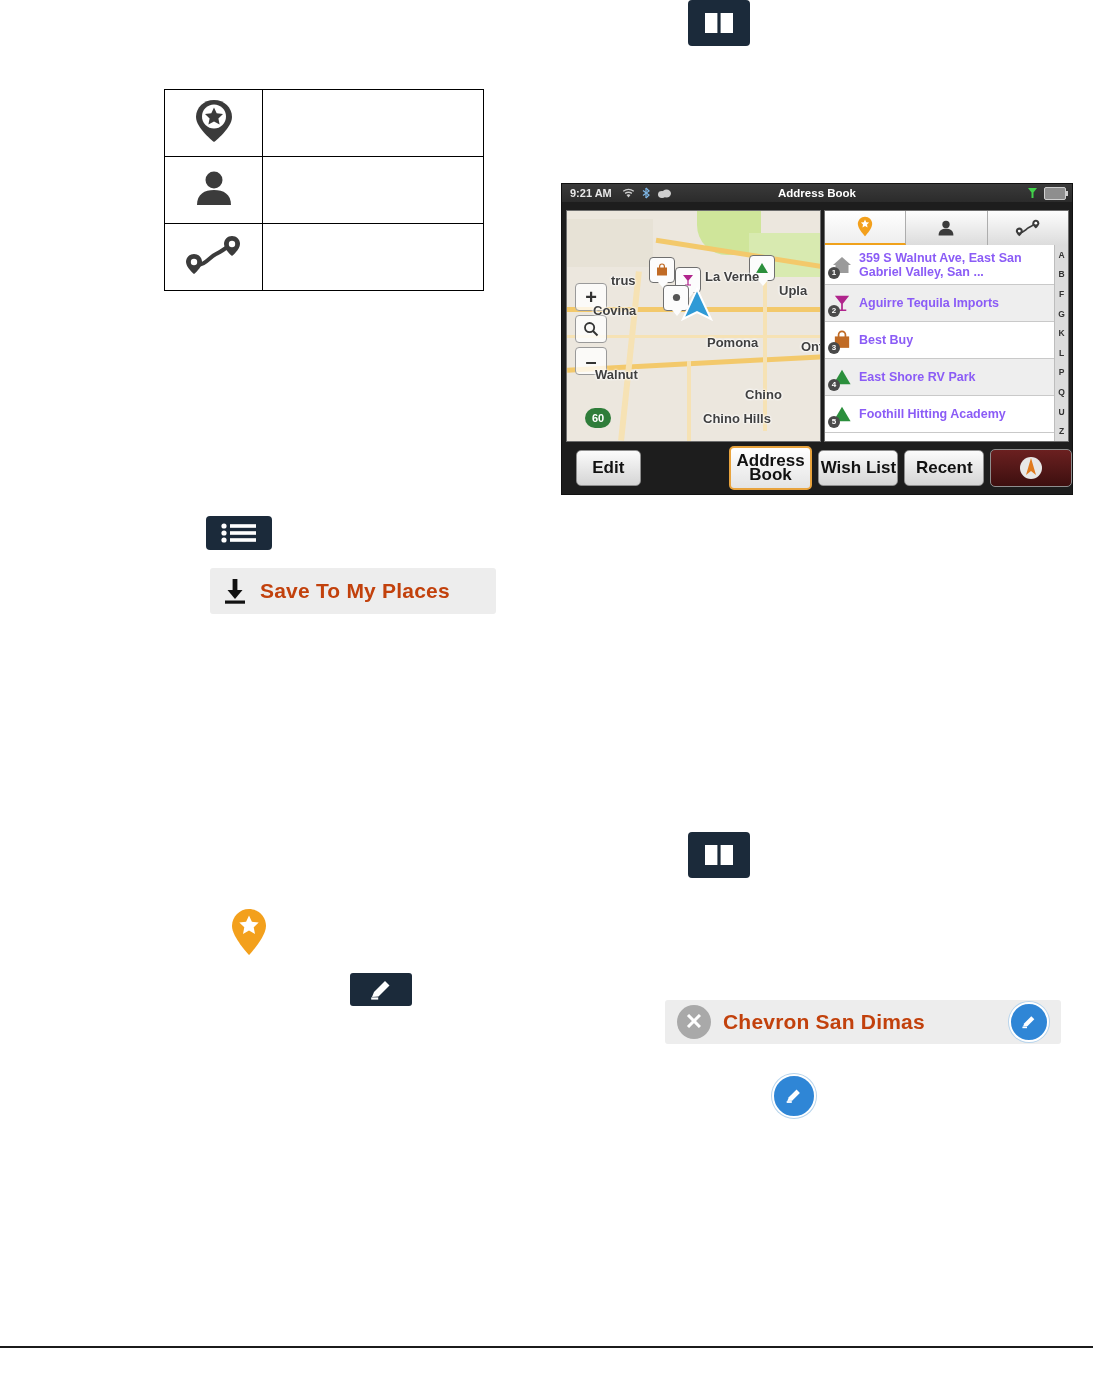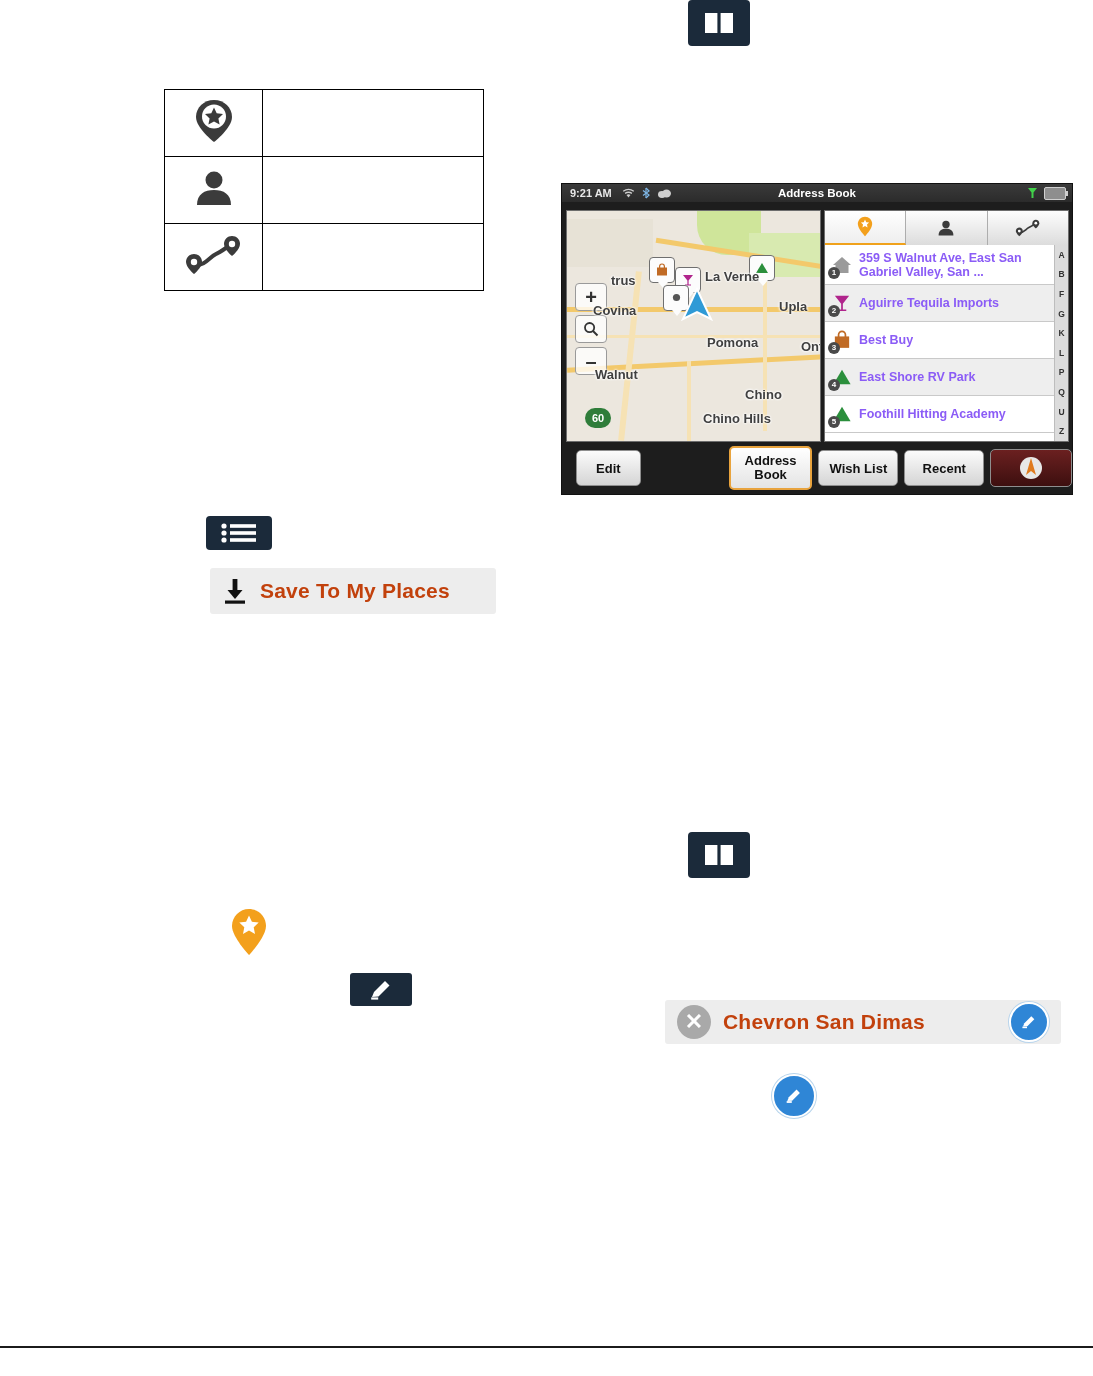--- a/index.html
+++ b/index.html
@@ -303,21 +303,21 @@
     height: 52px;
     background: #1d1d1d;
     display: flex;
     align-items: center;
   }
   .tb-btn {
     background: linear-gradient(#fbfbfb, #d5d5d5);
     border: 1px solid #8e8e8e;
     border-radius: 5px;
     font-weight: bold;
-    font-size: 13px;
+    font-size: 17px;
     color: #111;
     display: flex;
     align-items: center;
     justify-content: center;
     text-align: center;
     height: 34px;
   }
   .tb-btn.active {
     background: linear-gradient(#ffffff, #e4e4e4);
     border: 2px solid #e8a33d;
@@ -532,21 +532,21 @@
 
     <div class="abs" style="left:110px; top:74px;">
       <svg width="40" height="40" viewBox="0 0 40 40">
         <path d="M20 4 L34 34 L20 27 L6 34 Z" fill="#2f9ad6" stroke="#ffffff" stroke-width="2"></path>
       </svg>
     </div>
 
     <span class="map-label" style="left:44px; top:62px;">trus</span>
     <span class="map-label" style="left:116px; top:58px;padding-left:22px;">La Verne</span>
     <span class="map-label" style="left:26px; top:92px;">Covina</span>
-    <span class="map-label" style="left:212px; top:88px;">Upla</span>
+    <span class="map-label" style="left:212px; top:72px;">Upla</span>
     <span class="map-label" style="left:140px; top:124px;">Pomona</span>
     <span class="map-label" style="left:222px; top:128px;margin-left:12px;">Ont</span>
     <span class="map-label" style="left:28px; top:156px;">Walnut</span>
     <span class="map-label" style="left:178px; top:176px;">Chino</span>
     <span class="map-label" style="left:136px; top:200px;">Chino Hills</span>
   </div>
 
   <div id="list-pane">
     <div id="list-tabs">
       <div class="tab active">

